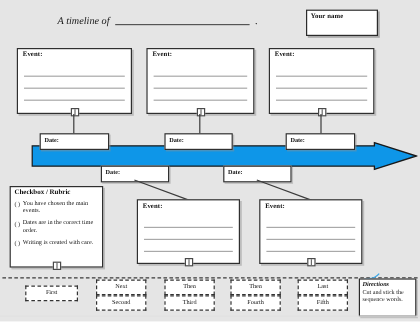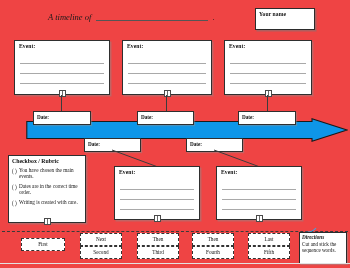--- a/index.html
+++ b/index.html
@@ -4,21 +4,21 @@
 <style>
   html, body {
     margin: 0;
     padding: 0;
     background: #ffffff;
   }
   #page {
     position: relative;
     width: 350px;
     height: 268px;
-    background: #ef4444;
+    background: #e5e5e5;
     overflow: hidden;
     font-family: "Liberation Serif", serif;
   }
 
   
   .title-row {
     position: absolute;
     left: 48px;
     top: 12px;
     font-style: italic;

